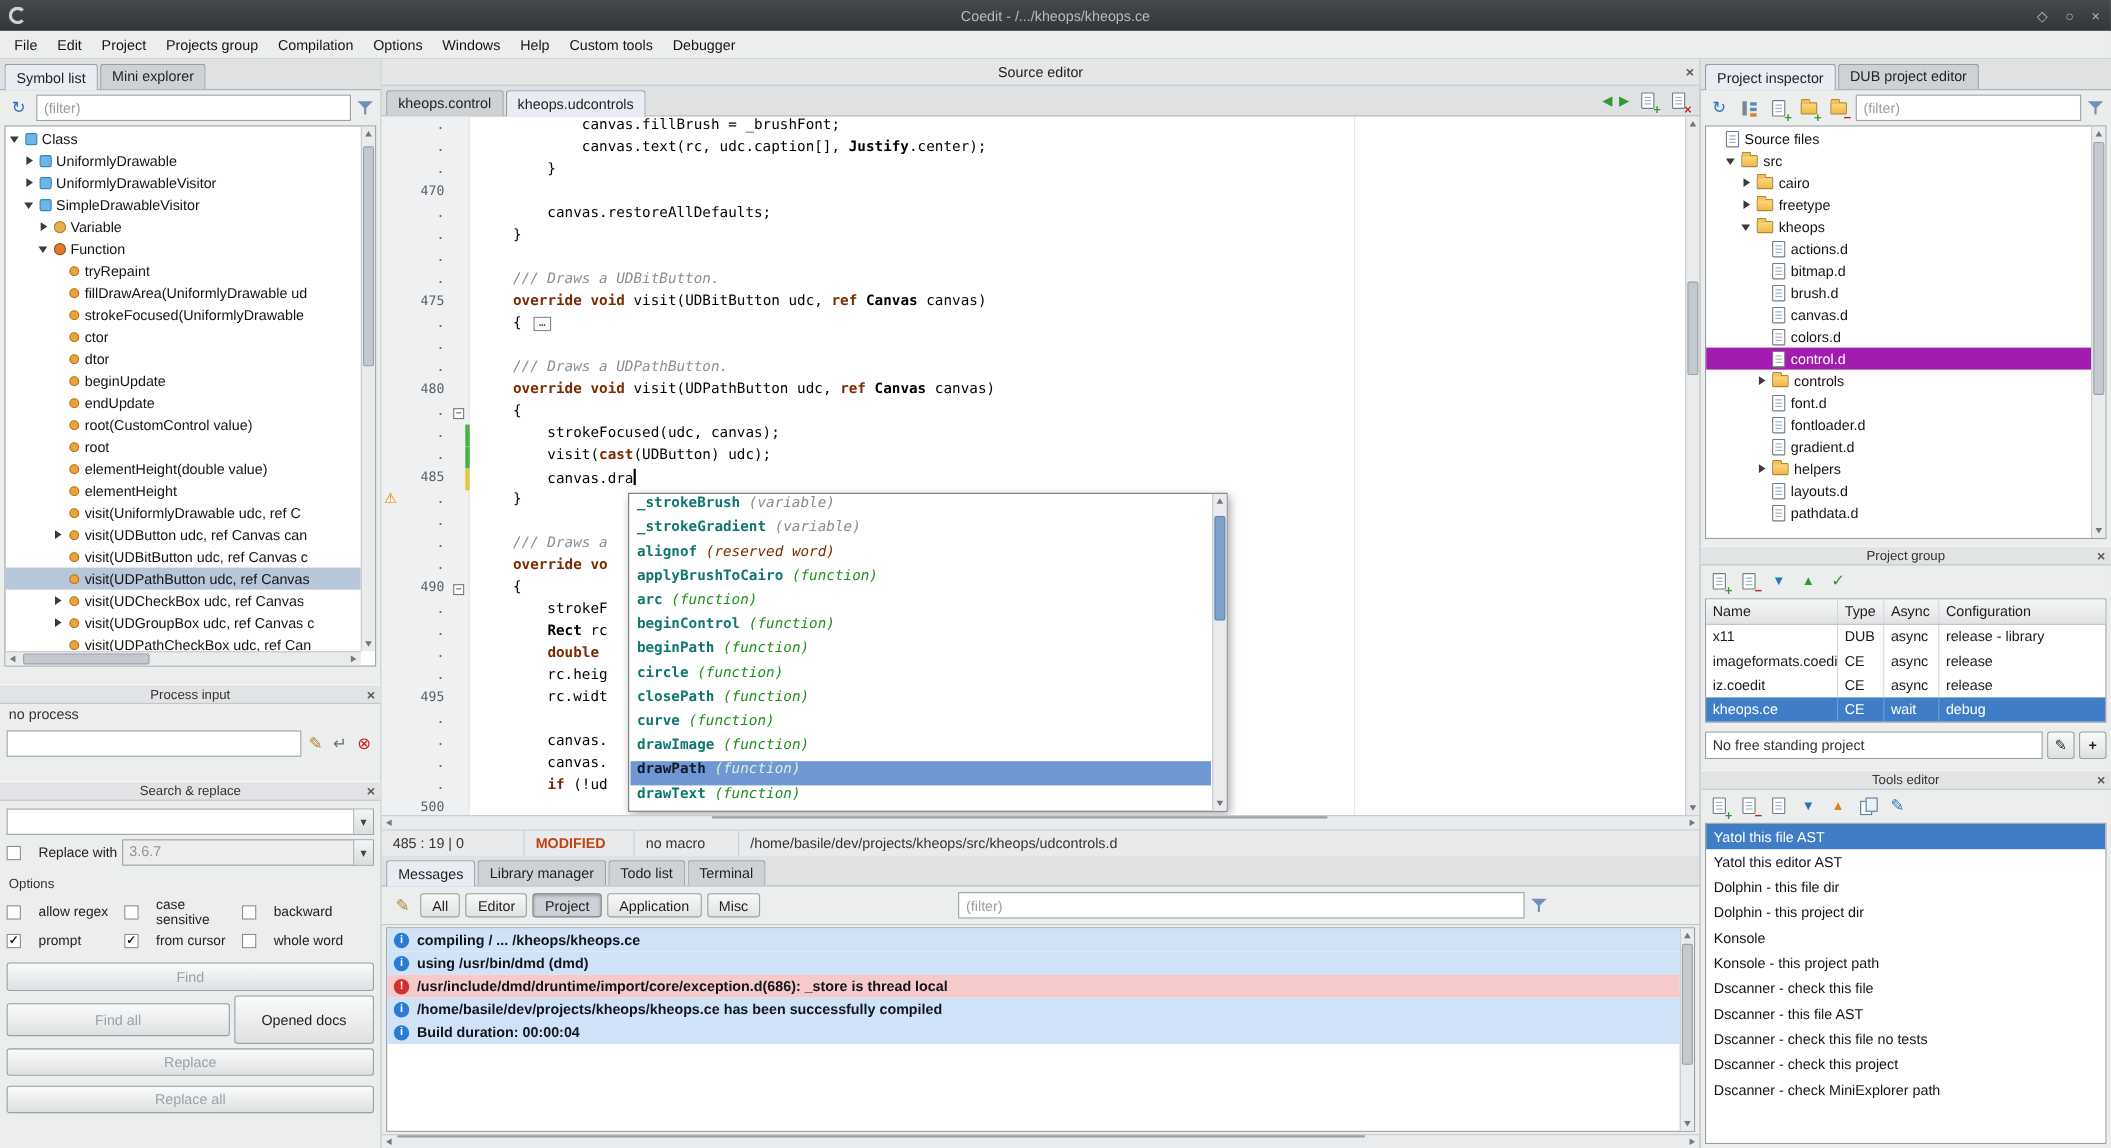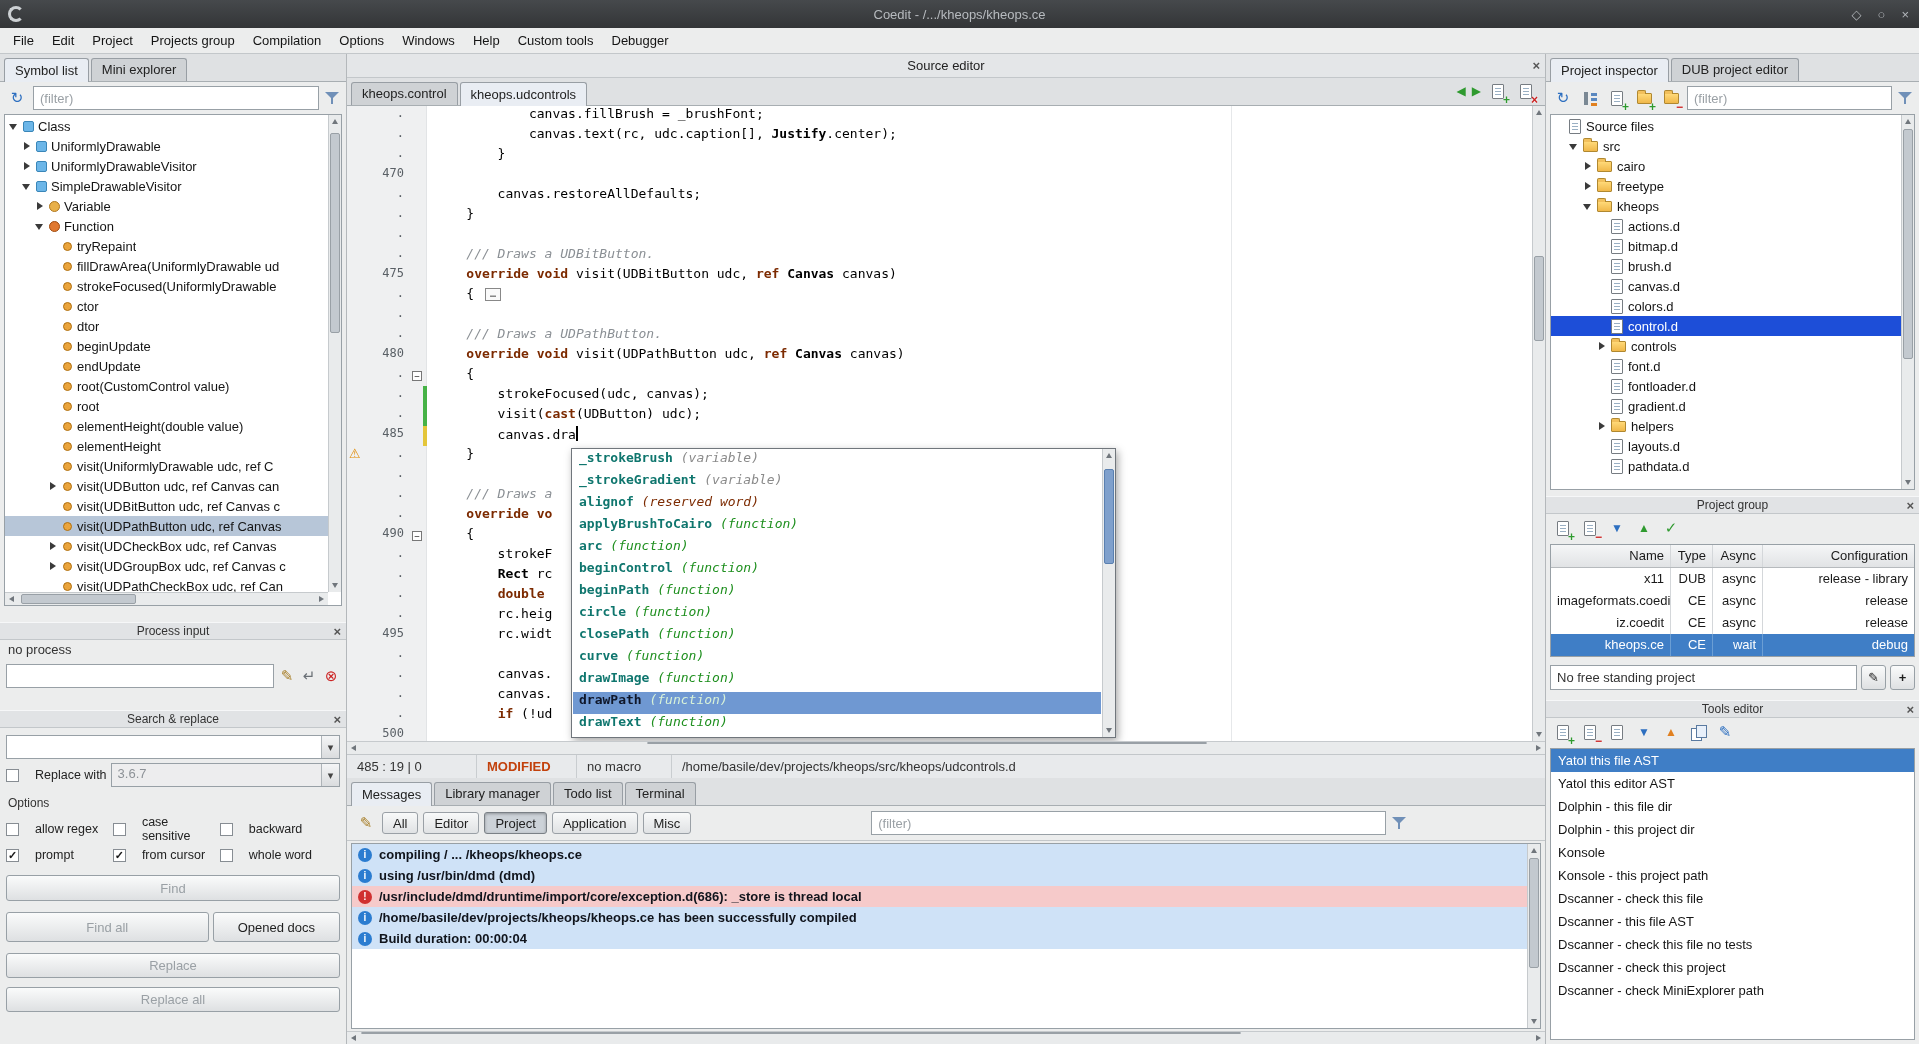--- a/index.html
+++ b/index.html
@@ -41,21 +41,21 @@
 .combo{display:flex;align-items:stretch;border:1px solid #98a0a6;background:#fff;height:24px;}
 .combo .val{flex:1;padding:2px 6px;color:#222;overflow:hidden;white-space:nowrap;}
 .combo .drop{width:18px;background:linear-gradient(#f4f5f6,#dadcde);border-left:1px solid #aeb4b8;display:flex;align-items:center;justify-content:center;color:#444;font-size:11px;}
 .combo.dis{background:#ededee;} .combo.dis .val{color:#8d9297;}
 .cbx{display:inline-flex;align-items:center;gap:16px;font-size:12.5px;color:#222;width:32%;}
 .cb{width:13px;height:13px;border:1px solid #878d93;background:#fff;font-size:11px;line-height:11px;text-align:center;color:#1a1a1a;font-weight:bold;flex:none;}
 
 .treebox{position:relative;background:#fff;border:1px solid #98a0a6;margin:0 4px;overflow:hidden;}
 .trow{height:20px;display:flex;align-items:center;white-space:nowrap;overflow:hidden;color:#141414;}
 .trow.sel-soft{background:#b7c6d8;}
-.trow.sel-blue{background:#1d4ed8;color:#fff;}
+.trow.sel-blue{background:#a21caf;color:#fff;}
 .arr{width:11px;height:11px;margin-right:3px;flex:none;position:relative;}
 .arr-r::before{content:"";position:absolute;left:2px;top:1px;border-left:6px solid #3a3a3a;border-top:4px solid transparent;border-bottom:4px solid transparent;}
 .arr-d::before{content:"";position:absolute;left:0;top:3px;border-top:6px solid #3a3a3a;border-left:4px solid transparent;border-right:4px solid transparent;}
 .tlabel{overflow:hidden;}
 .sy{flex:none;width:11px;height:11px;margin-right:4px;border-radius:2px;}
 .sy-class{background:#6cb6e8;border:1px solid #3a86b8;}
 .sy-var{background:#e8b04a;border:1px solid #b07820;border-radius:50%;}
 .sy-func{background:#e07830;border:1px solid #a04c10;border-radius:50%;}
 .sy-leaf{background:#eaa43c;border:1px solid #b07010;border-radius:50%;width:9px;height:9px;margin:0 5px 0 1px;}
 .mdoc{width:12px;height:15px;background:#fff;border:1px solid #767c82;border-radius:1px;position:relative;display:inline-block;flex:none;margin-right:5px;}
@@ -124,21 +124,21 @@
 #msg-rows{position:absolute;inset:0 13px 0 0;}
 .mrow{height:21px;display:flex;align-items:center;gap:7px;padding:0 6px;font-weight:bold;font-size:13px;color:#10141c;}
 .mrow.info{background:#cfe2f7;}
 .mrow.error{background:#f6caca;}
 .mi{flex:none;width:14px;height:14px;border-radius:50%;color:#fff;font-size:10px;font-weight:bold;text-align:center;line-height:14px;}
 .mi.info{background:#2b7cd0;}
 .mi.error{background:#d03030;}
 
 #group-table{margin:2px 4px 0;border:1px solid #98a0a6;background:#fff;font-size:13px;flex:none;}
 .gt-head{display:flex;background:linear-gradient(#f5f6f7,#e1e3e5);border-bottom:1px solid #b6babd;}
-.gt-cell{padding:2px 6px;border-right:1px solid #d4d7da;overflow:hidden;white-space:nowrap;height:22px;line-height:18px;text-align:right;}
+.gt-cell{padding:2px 6px;border-right:1px solid #d4d7da;overflow:hidden;white-space:nowrap;height:22px;line-height:18px;}
 .gt-cell.c0{width:120px;} .gt-cell.c1{width:42px;} .gt-cell.c2{width:50px;} .gt-cell.c3{flex:1;border-right:none;}
 .gt-row{display:flex;}
 .gt-row.sel{background:#3f7ec6;color:#fff;}
 .gt-row.sel .gt-cell{border-right-color:#6b9ed4;}
 #free-standing{margin:8px 4px 0;display:flex;align-items:center;gap:4px;flex:none;}
 #fs-box{flex:1;border:1px solid #98a0a6;background:#fff;height:25px;line-height:23px;padding:0 6px;color:#333;overflow:hidden;white-space:nowrap;}
 .sq-btn{width:25px;height:25px;flex:none;}
 #tools-list{flex:1;margin:2px 4px 4px;border:1px solid #98a0a6;background:#fff;overflow:hidden;}
 .tool-item{height:23px;line-height:23px;padding:0 7px;color:#141414;white-space:nowrap;overflow:hidden;}
 .tool-item.sel{background:#3f7ec6;color:#fff;}
@@ -378,21 +378,21 @@
             <span class="checkbox-label">from cursor</span>
           </label>
           <label class="cbx">
             <span class="cb"></span>
             <span class="checkbox-label">whole word</span>
           </label>
         </div>
       <button class="btn disabled" style="height:26px;margin:13px 6px 0;">Find</button>
       <div class="lrow" style="margin-top:11px;height:30px;">
         <button class="btn disabled" style="flex:1.6;height:30px;">Find all</button>
-        <button class="btn" style="flex:1;height:30px;text-align:right;">Opened docs</button>
+        <button class="btn" style="flex:1;height:44px;text-align:right;">Opened docs</button>
       </div>
       <button class="btn disabled" style="height:25px;margin:11px 6px 0;">Replace</button>
       <button class="btn disabled" style="height:25px;margin:9px 6px 0;">Replace all</button>
     </div>
 
     <div id="center">
       <div class="panel-header">
         <span>Source editor</span>
         <span class="hx">×</span>
       </div>

